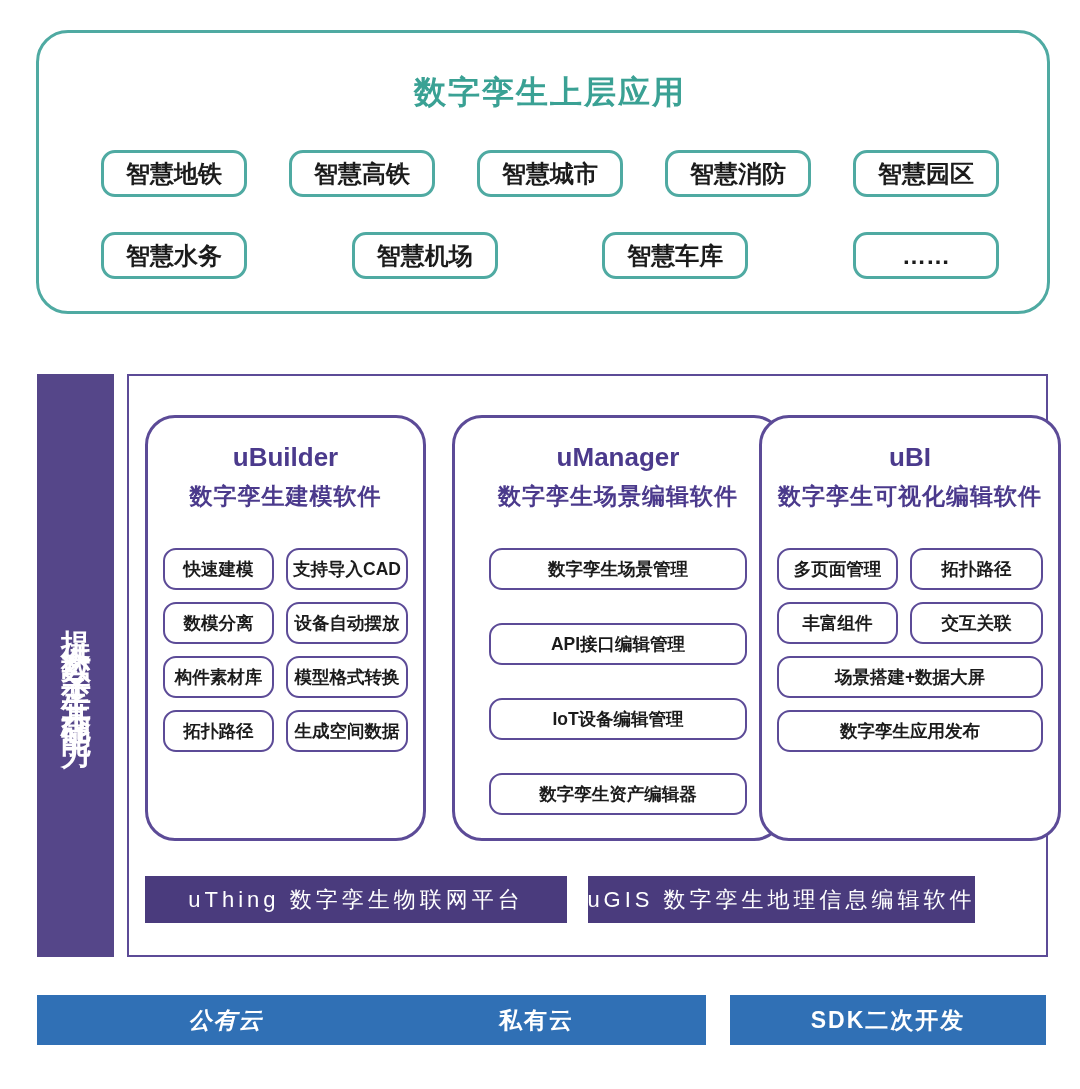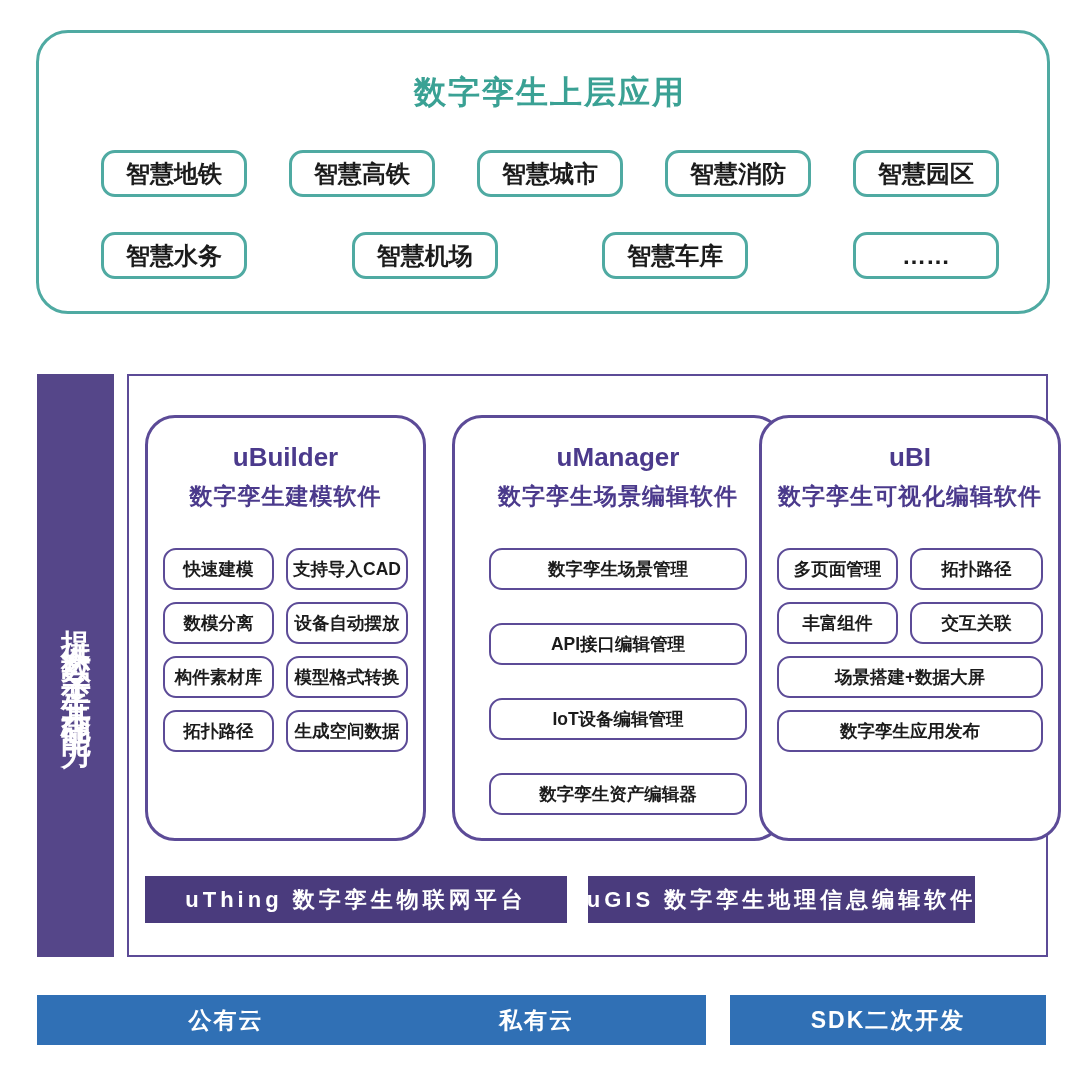--- a/index.html
+++ b/index.html
@@ -78,33 +78,33 @@
   }
   .grid2 .wide{grid-column:1 / -1;}
   .list1{
     display:flex;flex-direction:column;gap:33px;
     padding:0 34px;margin-top:36px;
   }
   .platform-bar{
     position:absolute;height:47px;
     background:var(--purple-dark);
     display:flex;align-items:center;justify-content:center;
-    color:#fff;font-size:22px;font-weight:700;letter-spacing:4px;
+    color:#fff;font-size:22px;font-weight:400;letter-spacing:4px;
     white-space:nowrap;
   }
   .platform-bar.uthing{left:16px;top:500px;width:422px;}
   .platform-bar.ugis{left:459px;top:500px;width:387px;}
   
   .deploy-bar{
     position:absolute;top:995px;height:50px;
     background:var(--blue);
     display:flex;align-items:center;justify-content:center;
     color:#fff;font-size:23px;font-weight:700;letter-spacing:2px;
   }
-  .deploy-bar.b1{left:37px;width:378px;}
+  .deploy-bar.b1{left:37px;width:378px;font-style:italic;}
   .deploy-bar.b2{left:367px;width:339px;}
   .deploy-bar.b3{left:730px;width:316px;}
 </style>
 </head>
 <body>
 
 <div class="top-box">
   <div class="top-title">数字孪生上层应用</div>
   <div class="app-row">
     <div class="app-chip">智慧地铁</div>

